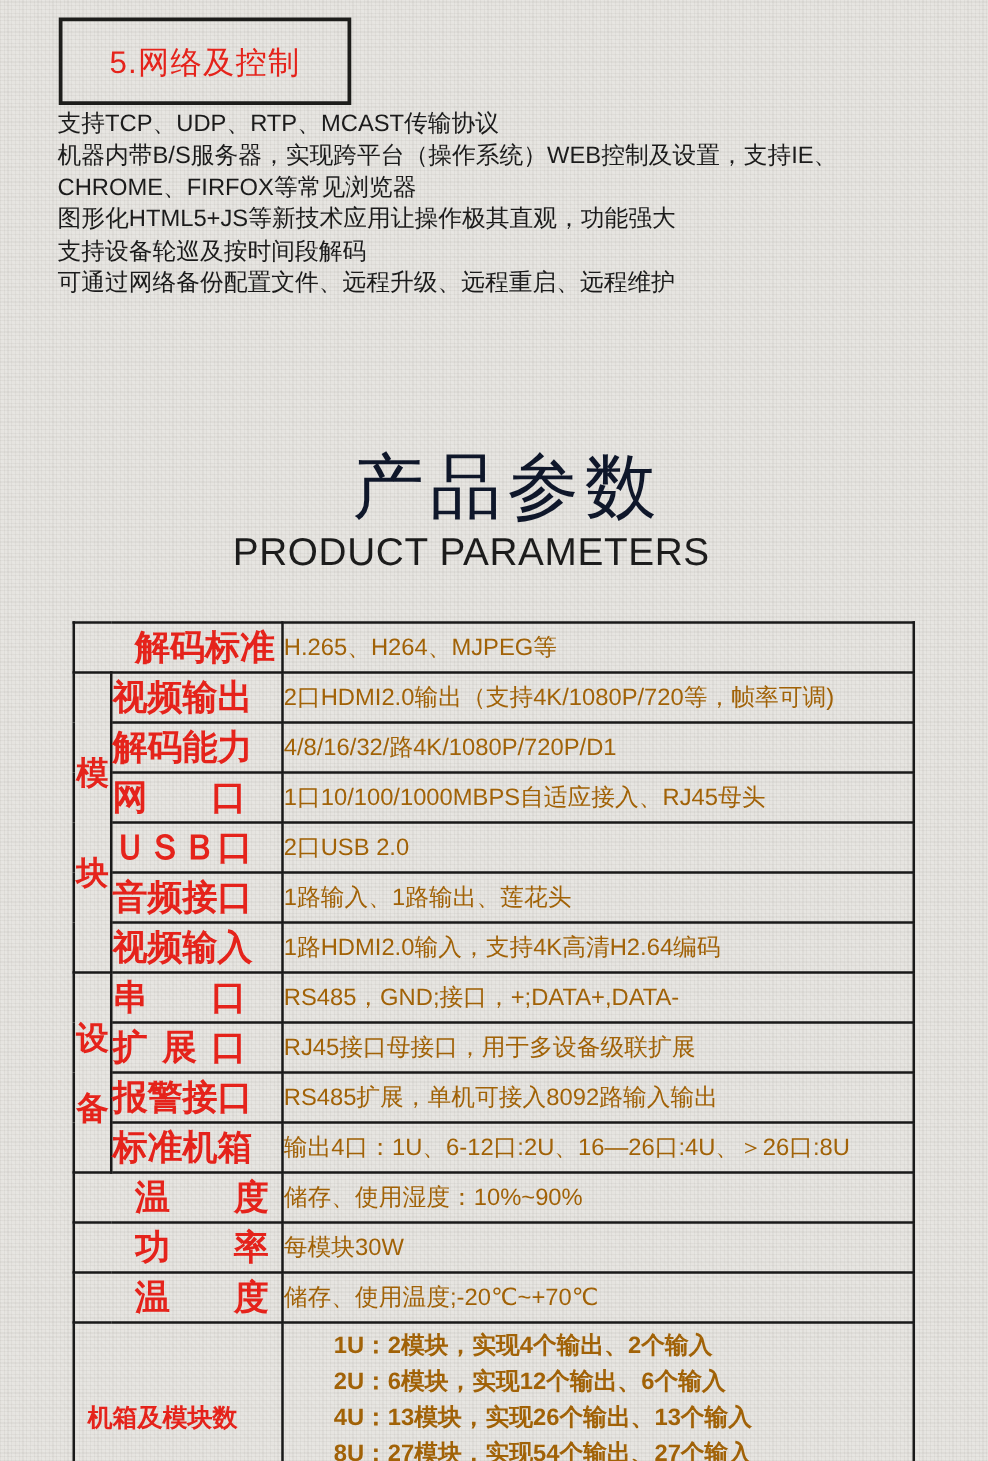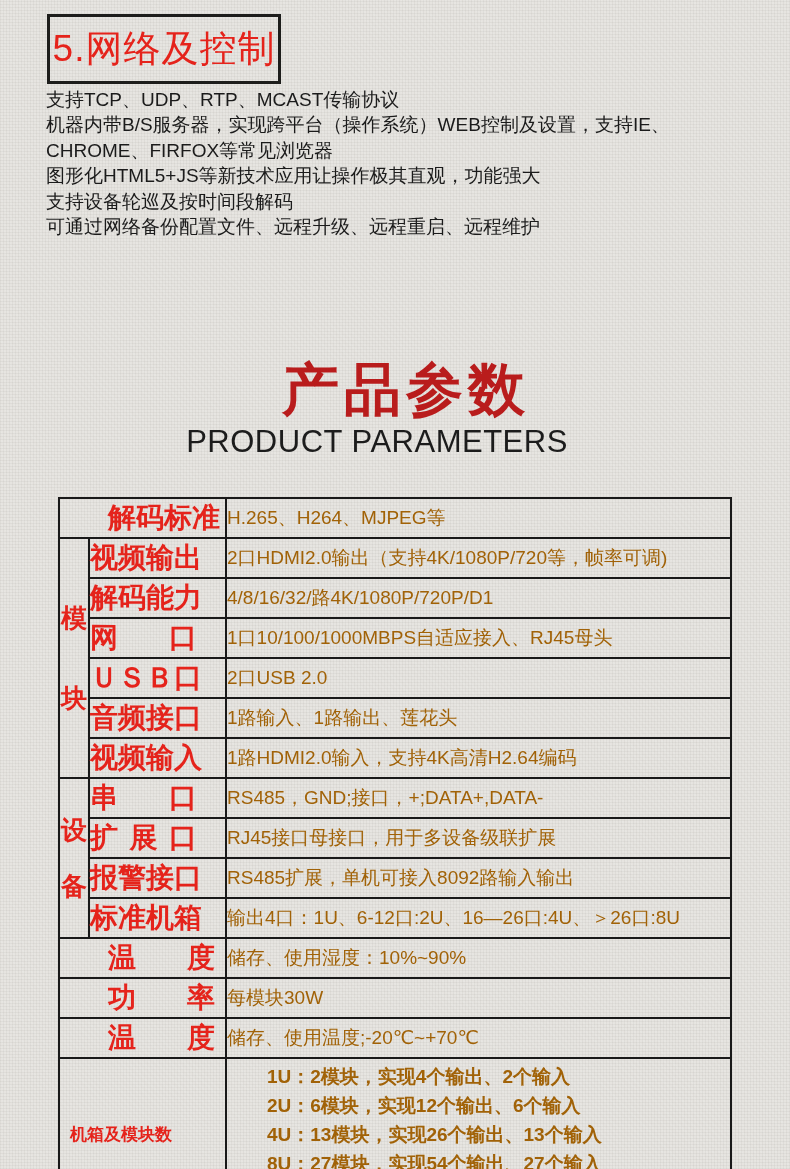--- a/index.html
+++ b/index.html
@@ -9,29 +9,29 @@
     background-color:#e6e4e0;
     background-image:
       repeating-linear-gradient(90deg, rgba(118,115,108,0.07) 0 1px, transparent 1px 3px),
       repeating-linear-gradient(0deg, rgba(118,115,108,0.07) 0 1px, transparent 1px 3px),
       repeating-linear-gradient(45deg, rgba(255,255,255,0.06) 0 2px, transparent 2px 5px);
   }
   .section-box{
     position:absolute;left:47px;top:14px;width:228px;height:64px;
     border:3px solid #1d1d1b;display:flex;align-items:center;justify-content:center;
   }
-  .section-box .txt{color:#e5231b;font-size:37px;letter-spacing:1px;}
+  .section-box .txt{color:#e5231b;font-size:25px;letter-spacing:1px;}
   .features{
     position:absolute;left:46px;top:87px;width:706px;
     font-size:19px;line-height:25.4px;color:#1b1b1b;
   }
   .features p{margin:0;}
   .title-cn{
     position:absolute;left:0;top:352px;width:790px;text-align:center;
-    font-size:57px;font-weight:700;letter-spacing:5px;color:#b91c1c;text-indent:22px;
+    font-size:57px;font-weight:400;letter-spacing:5px;color:#0f172a;text-indent:22px;
   }
   .title-en{
     position:absolute;left:0;top:424px;width:724px;text-align:center;
     font-size:31px;color:#1c1c1c;letter-spacing:0.5px;text-indent:30px;
   }
   table.spec-table{
     position:absolute;left:58px;top:497px;width:672px;
     border-collapse:collapse;table-layout:fixed;
   }
   .spec-table td{border:2px solid #191919;padding:0;vertical-align:middle;}
@@ -43,21 +43,21 @@
   .group-flex.g4{height:140px;}
   .group-char{color:#e5231b;font-size:26px;font-weight:700;line-height:1;}
   .label-cell{padding-left:18px;}
   .label-cell.merged{padding-left:48px;}
   .label-inner{
     display:inline-block;min-width:107px;
     text-align:justify;text-align-last:justify;text-justify:inter-character;
     font-size:28px;font-weight:700;color:#e5231b;
   }
   .label-cell.big{padding-left:10px;}
-  .label-cell.big .label-inner{font-size:17px;min-width:0;}
+  .label-cell.big .label-inner{font-size:20px;min-width:0;}
   .value-cell{font-size:19px;color:#a16207;padding-left:30px;}
   .value-cell.big{padding-left:40px;}
   .value-cell.big div{line-height:29px;font-weight:bold;}
 </style>
 </head>
 <body>
 
 <div class="section-box">
   <span class="txt">5.网络及控制</span>
 </div>

